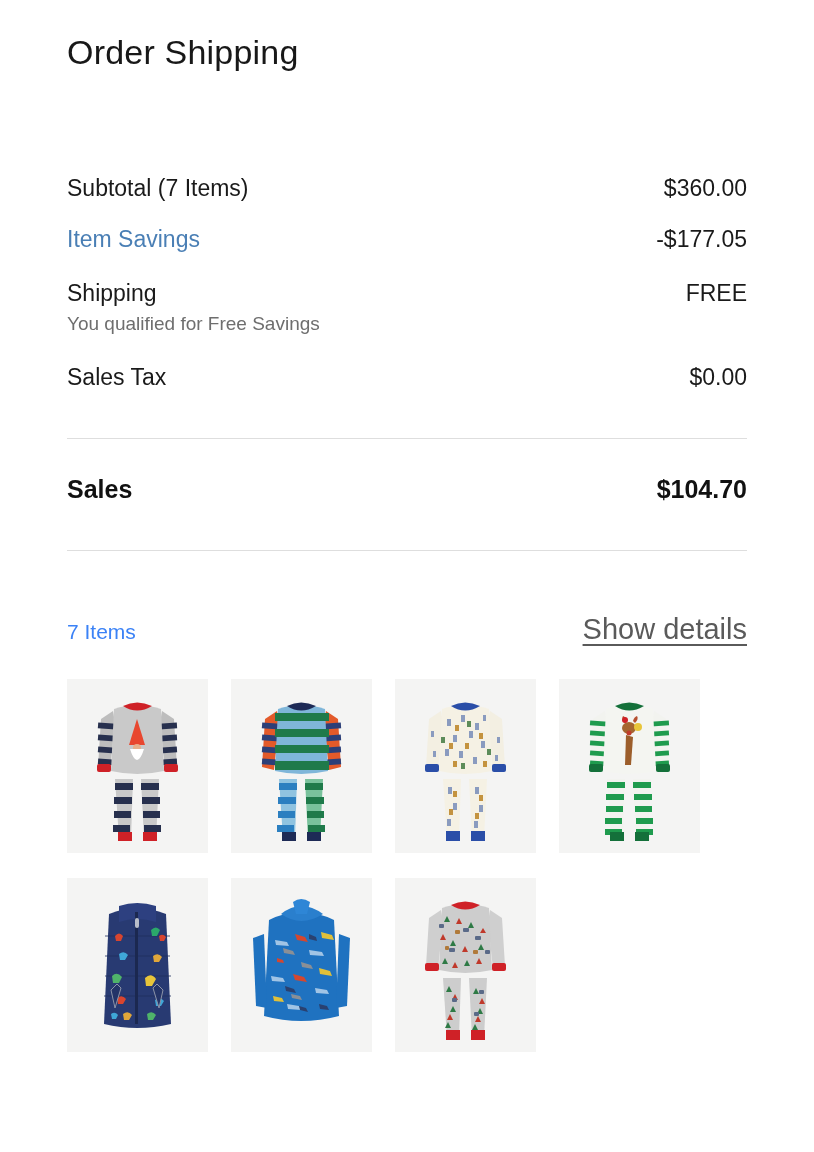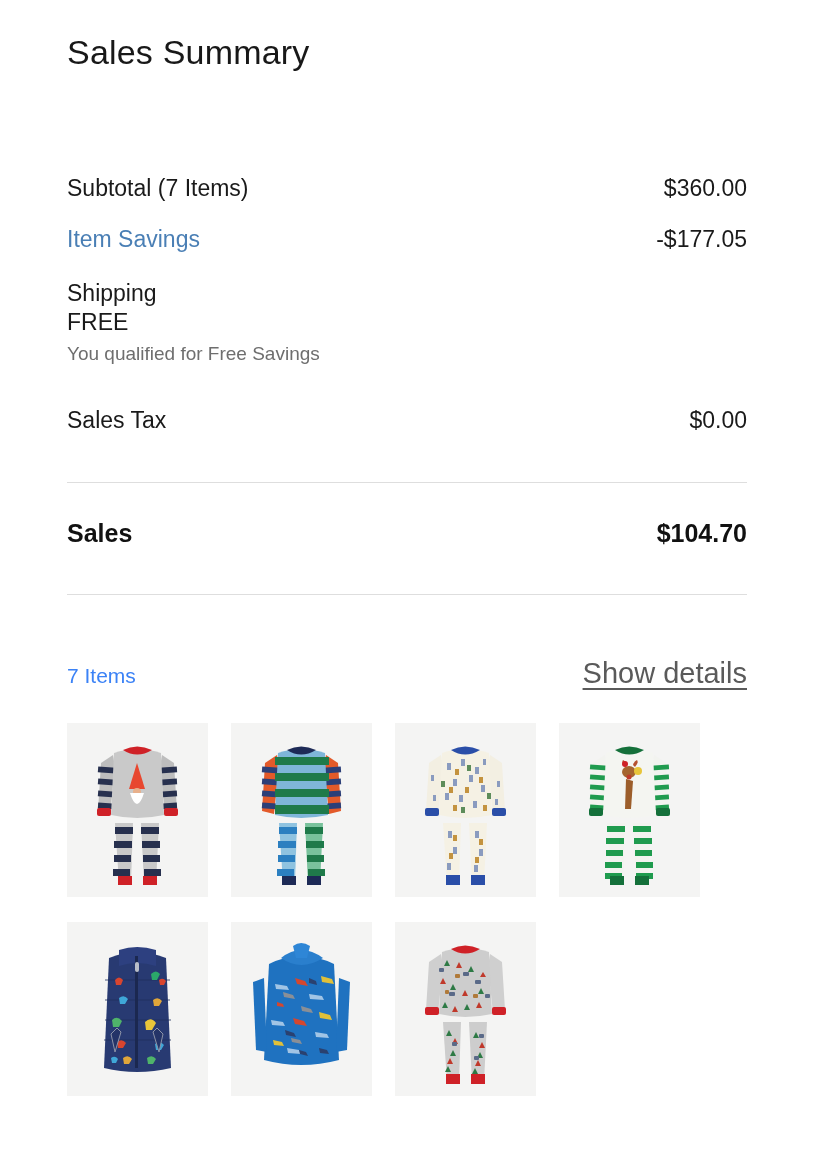--- a/index.html
+++ b/index.html
@@ -51,22 +51,22 @@
   .sum-row + .sum-row { margin-top: 22px; }
   .sum-label { white-space: nowrap; }
   .sum-value { white-space: nowrap; text-align: right; }
   .sum-row.savings .sum-label { color: #4a7fb5; }
   .sum-note {
     font-size: 19px;
     color: #6e6e6e;
     margin-top: 4px;
     line-height: 1.3;
   }
-  .sum-row.shipping-row { margin-top: 24px; flex-direction: column; }
-  .sum-row.tax-row { margin-top: 40px; gap: 35px; }
+  .sum-row.shipping-row { margin-top: 24px; }
+  .sum-row.tax-row { margin-top: 26px; gap: 35px; }
 
   .rule {
     height: 1px;
     background: #dedede;
     width: 100%;
   }
   .rule.top { margin-top: 46px; }
   .rule.bottom { margin-top: 46px; }
 
   .total-row {
@@ -116,21 +116,21 @@
     display: block;
     cursor: pointer;
   }
   .thumb svg { display: block; width: 141px; height: 174px; }
 </style>
 </head>
 <body>
 
 <div class="page">
 
-  <h1 class="page-title">Sales Summary</h1>
+  <h1 class="page-title">Order Shipping</h1>
 
   <div class="summary">
 
     <div class="sum-row">
       <span class="sum-label">Subtotal (7 Items)</span>
       <span class="sum-value">$360.00</span>
     </div>
 
     <div class="sum-row savings">
       <span class="sum-label">Item Savings</span>

